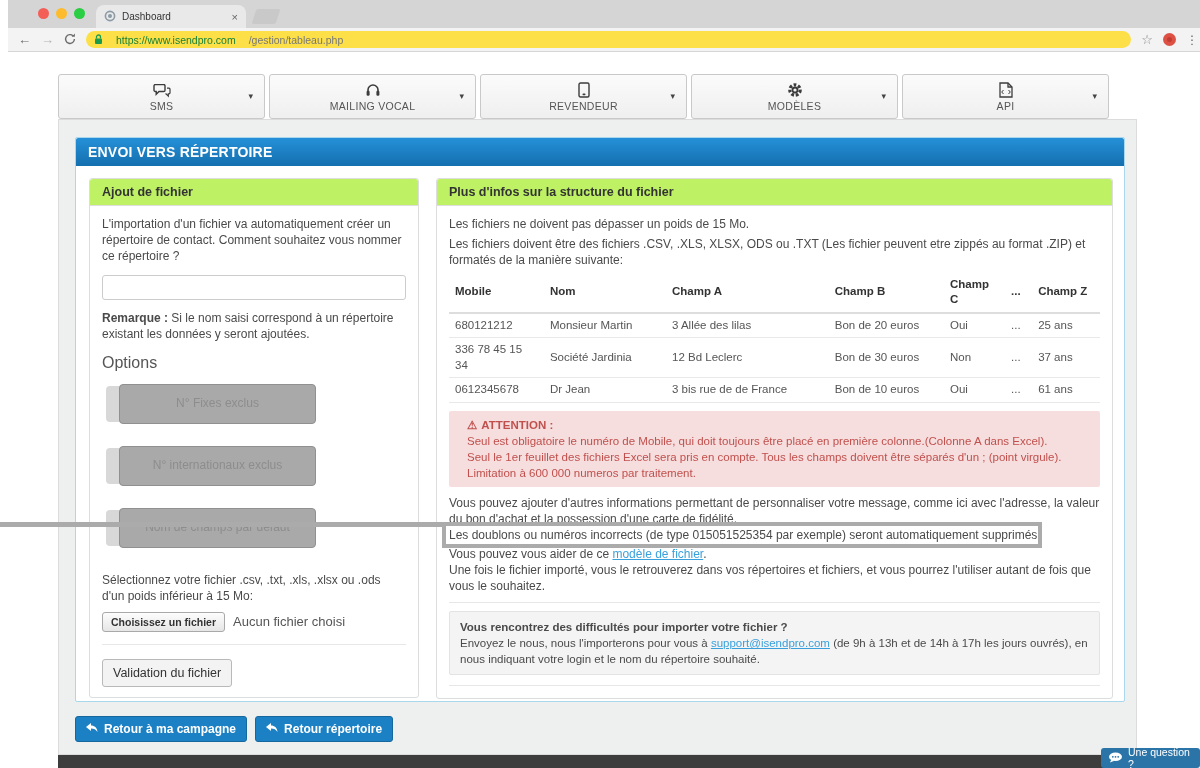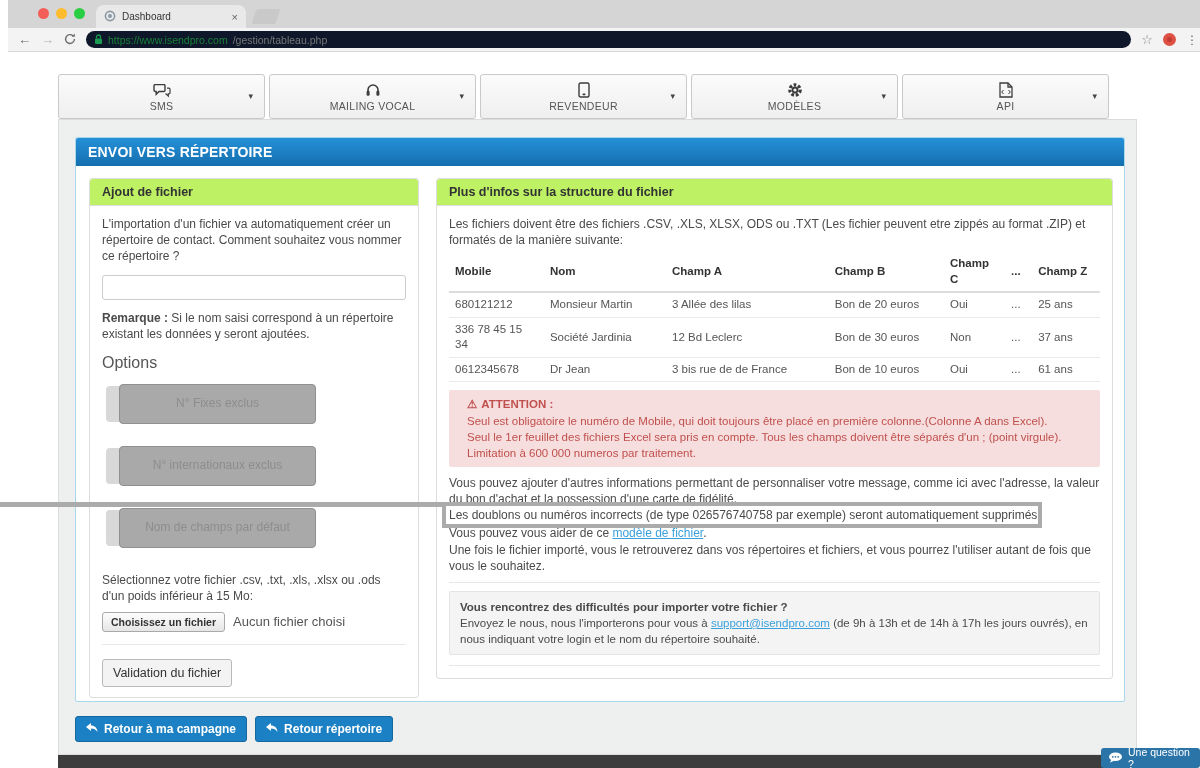--- a/index.html
+++ b/index.html
@@ -17,22 +17,22 @@
   .tab { position:absolute; left:88px; top:5px; width:150px; height:23px; background:#e9e9e9;
          border-radius:8px 8px 0 0; display:flex; align-items:center; padding:0 8px; }
   .tab-title { font-size:10px; color:#333; margin-left:6px; flex:1; white-space:nowrap; overflow:hidden; }
   .tab-close { color:#666; font-size:11px; cursor:default; }
   .newtab-stub { position:absolute; left:246px; top:9px; width:24px; height:15px; background:#c9c9c9;
                  transform:skewX(-18deg); border-radius:2px; }
   .urlbar { height:24px; background:#f3f3f3; border-bottom:1px solid #d6d6d6;
             display:flex; align-items:center; padding:0 10px; gap:10px; }
   .nav-glyph { font-size:13px; color:#6b6b6b; line-height:1; }
   .nav-glyph.disabled { color:#b5b5b5; }
-  .url-pill { flex:1; height:17px; background:#0f172a; border-radius:9px; display:flex;
-              align-items:center; padding:0 8px; gap:5px; }
+  .url-pill { flex:1; height:17px; background:#fde047; border-radius:9px; display:flex;
+              align-items:center; padding:0 8px; gap:13px; }
   .url-secure { color:#188038; font-size:10.5px; }
   .url-path { color:#777; font-size:10.5px; }
   .chrome-star { font-size:13px; color:#8a8a8a; }
   .ext-icon { width:13px; height:13px; border-radius:50%; background:#dd5144; position:relative; }
   .ext-icon::after { content:""; position:absolute; left:4px; top:4px; width:5px; height:5px;
                      border-radius:50%; background:#c23c33; }
   .overflow-dots { font-size:12px; color:#5f6368; }
 
   
   .nav-row { position:absolute; left:58px; top:74px; width:1051px; display:flex; gap:4px; }
@@ -248,20 +248,21 @@
         <span class="file-status">Aucun fichier choisi</span>
       </div>
       <hr class="soft-hr">
       <button class="validate-btn">Validation du fichier</button>
     </div>
   </div>
 
   <div class="panel panel-right">
     <div class="panel-heading">Plus d'infos sur la structure du fichier</div>
     <div class="panel-body">
+      <p style="margin-bottom:4px;">Les fichiers ne doivent pas dépasser un poids de 15 Mo.</p>
       <p style="margin-bottom:4px;">Les fichiers doivent être des fichiers .CSV, .XLS, XLSX, ODS ou .TXT (Les fichier peuvent etre zippés au format .ZIP) et formatés de la manière suivante:</p>
 
       <table class="data-table">
         <thead>
           <tr>
             <th class="col-mobile">Mobile</th>
             <th class="col-nom">Nom</th>
             <th class="col-a">Champ A</th>
             <th class="col-b">Champ B</th>
             <th class="col-c">Champ C</th>
@@ -305,21 +306,21 @@
         <div>Seul est obligatoire le numéro de Mobile, qui doit toujours être placé en première colonne.(Colonne A dans Excel).</div>
         <div>Seul le 1er feuillet des fichiers Excel sera pris en compte. Tous les champs doivent être séparés d'un ; (point virgule).</div>
         <div>Limitation à 600 000 numeros par traitement.</div>
       </div>
 
       <p style="margin-bottom:0;">Vous pouvez ajouter d'autres informations permettant de personnaliser votre message, comme ici avec l'adresse, la valeur du bon d'achat et la possession d'une carte de fidélité.</p>
 
       <div class="doublons-wrap">
         <div class="ann-line"></div>
         <div class="ann-rect"></div>
-        <p>Les doublons ou numéros incorrects (de type 026576740758 par exemple) seront automatiquement supprimés.</p>
+        <p>Les doublons ou numéros incorrects (de type 015051525354 par exemple) seront automatiquement supprimés.</p>
       </div>
 
       <p style="margin-bottom:0;"><span>Vous pouvez vous aider de ce </span><a class="blue-link">modèle de fichier</a><span>.</span></p>
       <p>Une fois le fichier importé, vous le retrouverez dans vos répertoires et fichiers, et vous pourrez l'utiliser autant de fois que vous le souhaitez.</p>
 
       <hr class="soft-hr" style="margin:8px 0;">
 
       <div class="support-box">
         <div class="sup-title">Vous rencontrez des difficultés pour importer votre fichier ?</div>
         <span>Envoyez le nous, nous l'importerons pour vous à </span><a class="blue-link">support@isendpro.com</a><span> (de 9h à 13h et de 14h à 17h les jours ouvrés), en nous indiquant votre login et le nom du répertoire souhaité.</span>

